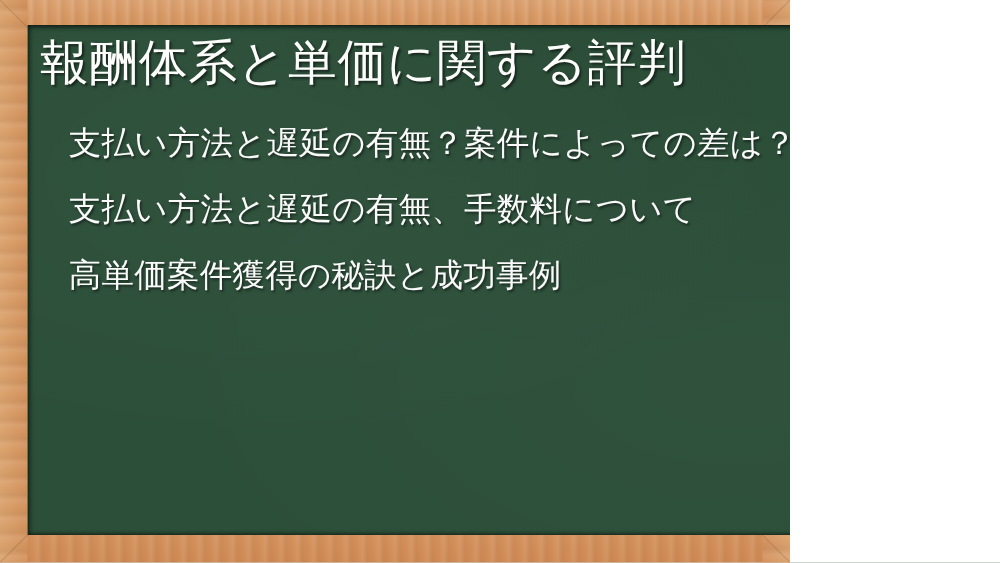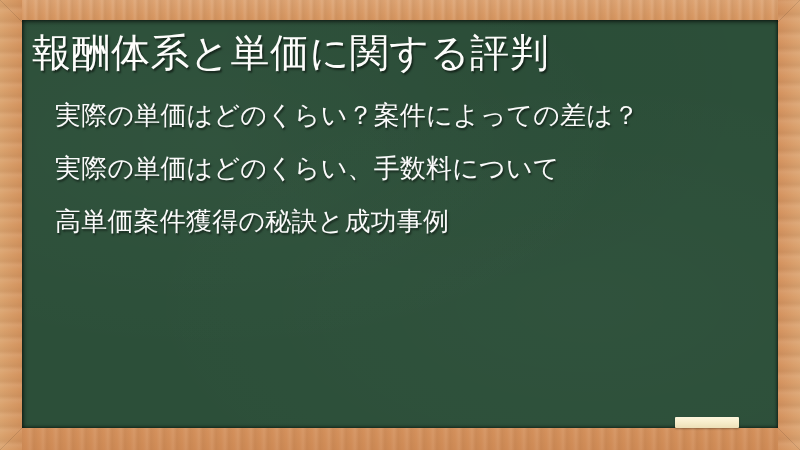--- a/index.html
+++ b/index.html
@@ -2,24 +2,24 @@
 <html><head>
 <meta charset="utf-8">
 <style>
   html, body {
     margin: 0;
     padding: 0;
     background: #ffffff;
   }
   #slide {
     position: relative;
-    width: 800px;
+    width: 632px;
     height: 450px;
     overflow: hidden;
-    font-family: Liberation Serif, serif;
+    font-family: Liberation Mono, monospace;
   }
 
   
   .frame {
     position: absolute;
     inset: 0;
     background:
       repeating-linear-gradient(90deg,
         rgba(255,255,255,0.00) 0px,
         rgba(255,255,255,0.07) 2px,
@@ -195,22 +195,22 @@
       </svg>
   </div>
 
   <div class="board">
     <div class="board-texture"></div>
 
     <div class="content">
       <div class="title">報酬体系と単価に関する評判</div>
 
       <div class="lines">
-        <div class="line">実際の単価はどのくらい？案件によっての差は？</div>
-        <div class="line">実際の単価はどのくらい、手数料について</div>
+        <div class="line">支払い方法と遅延の有無？案件によっての差は？</div>
+        <div class="line">支払い方法と遅延の有無、手数料について</div>
         <div class="line">高単価案件獲得の秘訣と成功事例</div>
       </div>
     </div>
   </div>
 
   <div class="chalk"></div>
 
 </div>
 
 </body></html>

